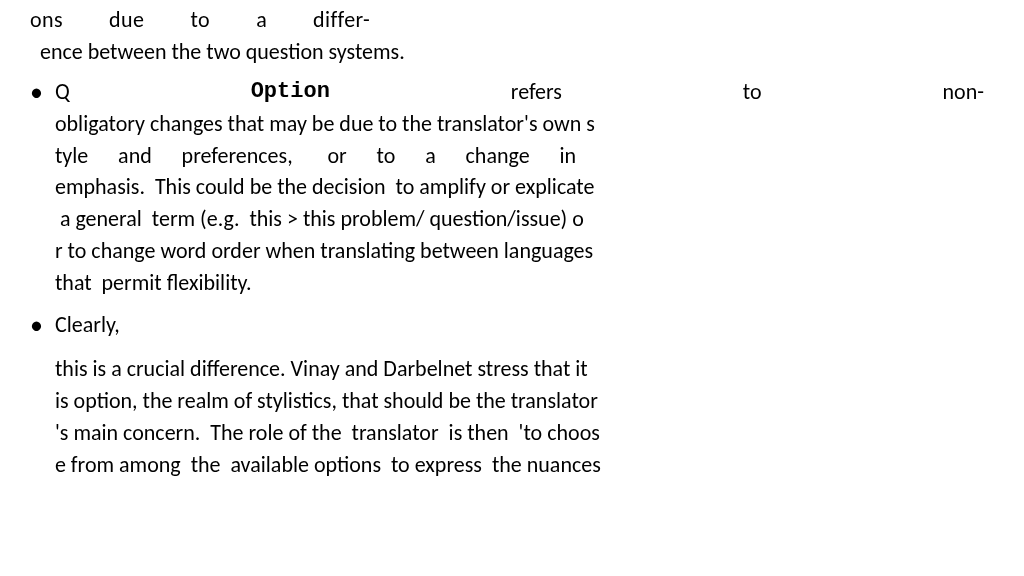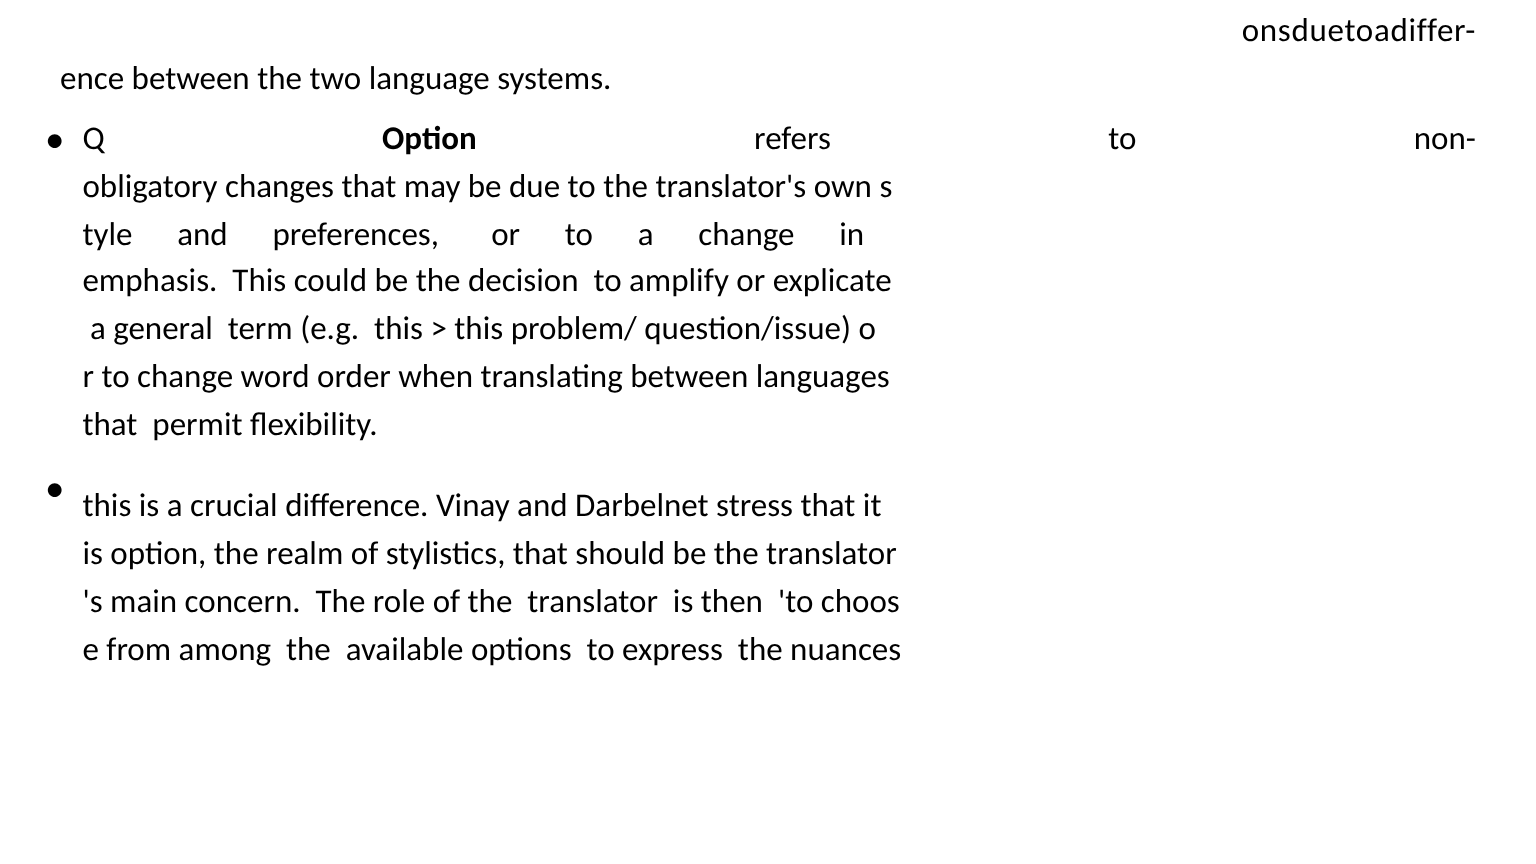--- a/index.html
+++ b/index.html
@@ -20,24 +20,25 @@
       padding: 0 40px 0 30px;
     }
 
     .page-content {
       width: 100%;
       padding-top: 0px;
     }
 
     .top-line {
       display: flex;
-      justify-content: flex-end;
+      justify-content: flex-start;
       padding-top: 4px;
       padding-bottom: 0px;
       letter-spacing: 0.02em;
+      gap: 46px;
     }
 
     .top-line-text {
       font-size: 22px;
       line-height: 1.45;
     }
 
     .continuation-line {
       font-size: 22px;
       line-height: 1.45;
@@ -64,20 +65,21 @@
       flex-shrink: 0;
       line-height: 1.45;
     }
 
     .bullet-content {
       flex: 1;
     }
 
     .option-bold {
       font-weight: bold;
+      font-family: Liberation Mono, monospace;
     }
 
     .para-text {
       font-size: 22px;
       line-height: 1.45;
       text-align: justify;
     }
 
     .para-text .italic {
     }
@@ -106,21 +108,21 @@
 <div class="page-content">
 
   <div class="top-line">
     <span class="top-line-text">ons</span>
     <span class="top-line-text">due</span>
     <span class="top-line-text">to</span>
     <span class="top-line-text">a</span>
     <span class="top-line-text">differ-</span>
   </div>
 
-  <div class="continuation-line">ence between the two language  systems.</div>
+  <div class="continuation-line">ence between the two question  systems.</div>
 
   <ul class="bullet-list">
 
     <li class="bullet-item">
       <span class="bullet-dot">•</span>
       <div class="bullet-content">
         <div class="para-text">
           <span class="spaced-line">
             <span>Q</span>
             <span class="option-bold">Option</span>
@@ -136,20 +138,21 @@
           &nbsp;a general &nbsp;term (e.g. &nbsp;<span class="italic">this &gt; this problem/ question/issue</span>) o<br>
           r to change word order when translating between languages<br>
           that &nbsp;permit flexibility.
         </div>
       </div>
     </li>
 
     <li class="bullet-item">
       <span class="bullet-dot">•</span>
       <div class="bullet-content">
+        <div class="clearly-label">Clearly,</div>
         <div class="clearly-body">
           this is a crucial difference. Vinay and Darbelnet stress that it<br>
           is option, the realm of stylistics, that should be the translator<br>
           's main concern. &nbsp;The role of the &nbsp;translator &nbsp;is then &nbsp;'to choos<br>
           e from among &nbsp;the &nbsp;available options &nbsp;to express &nbsp;the nuances
         </div>
       </div>
     </li>
 
   </ul>

